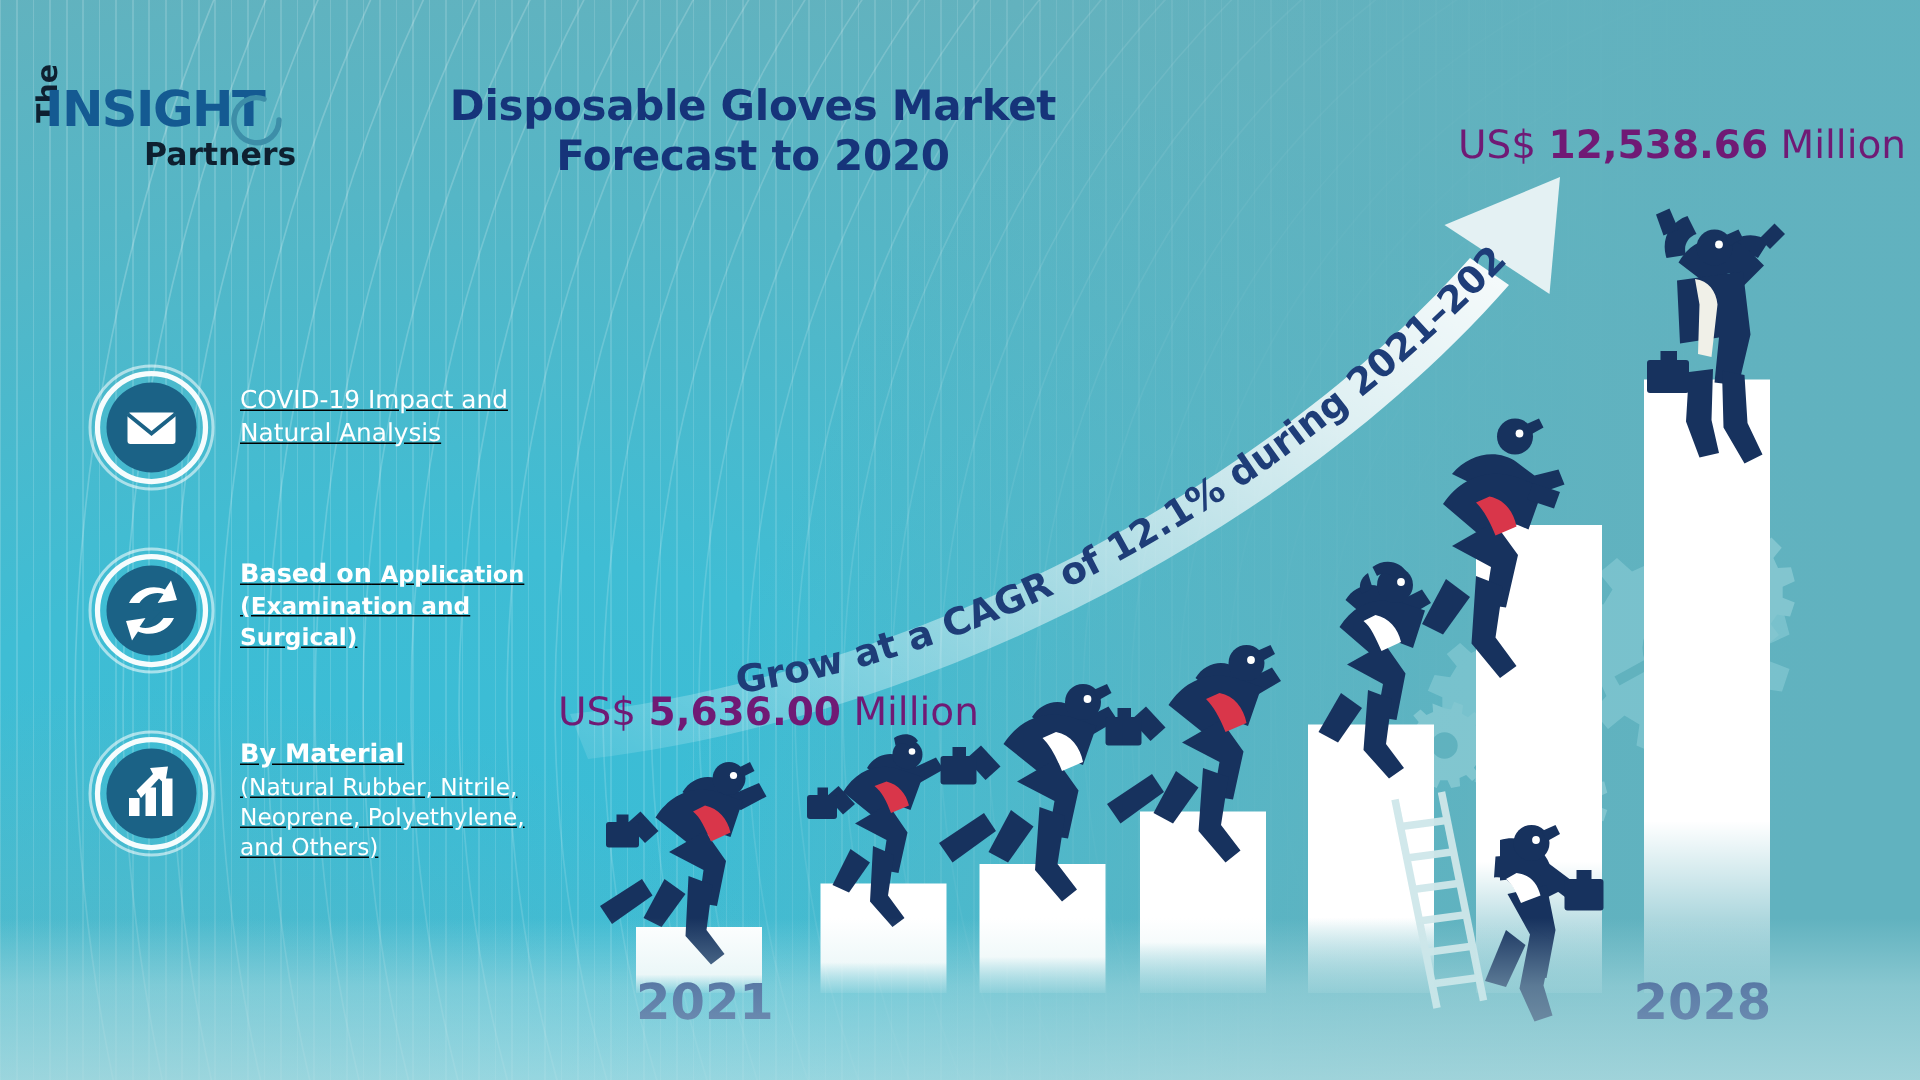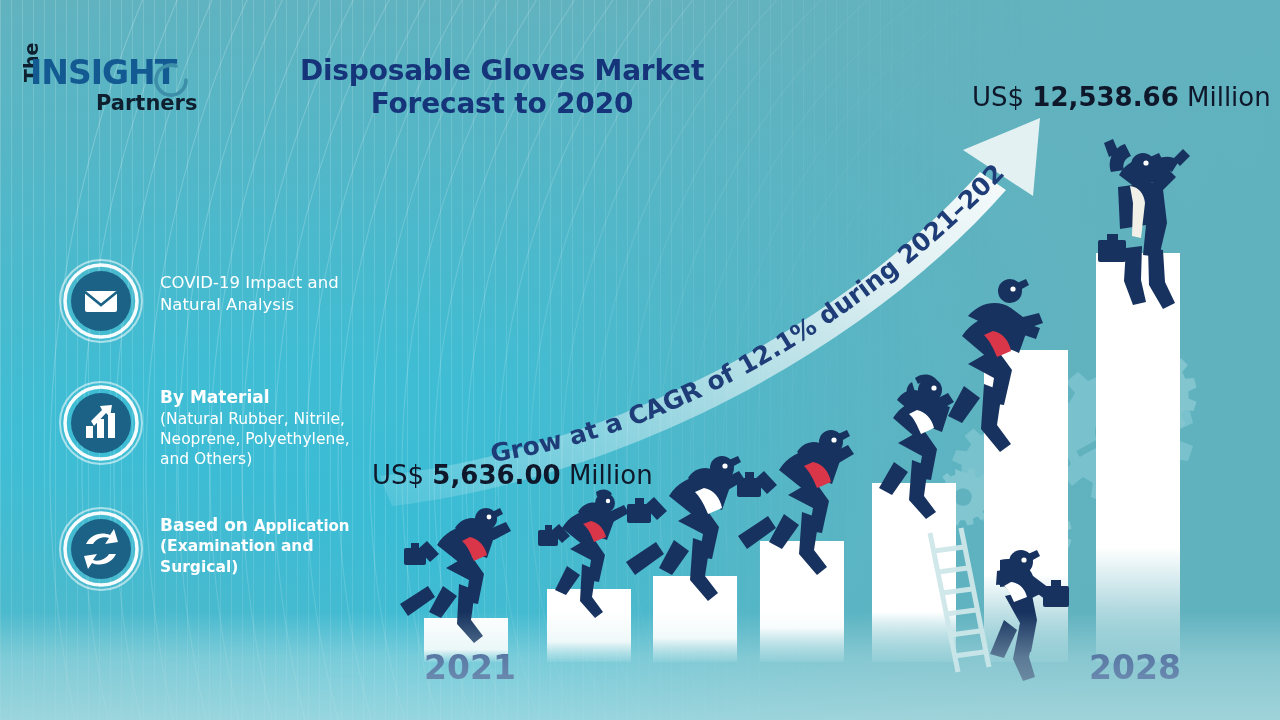--- a/index.html
+++ b/index.html
@@ -47,34 +47,34 @@
 
   
   .title{
     position:absolute;left:222px;top:54px;width:560px;
     color:#16347a;font-weight:bold;font-size:28px;line-height:1.18;
     text-align:center;letter-spacing:-.2px;
   }
   .title .l2{display:block;}
 
   
-  .bullets{position:absolute;left:58px;top:258px;width:330px;}
+  .bullets{position:absolute;left:58px;top:242px;width:330px;text-decoration:underline;}
   .bullet{position:relative;margin-bottom:36px;min-height:86px;}
   .bullet .ico{position:absolute;left:0;top:0;width:86px;height:86px;}
   .bullet .ico svg{display:block;}
   .bullet .txt{margin-left:102px;padding-top:8px;color:#ffffff;}
   .b1 .txt{font-size:16.5px;line-height:1.32;padding-top:14px;}
   .b2 .txt{font-size:15.5px;line-height:1.30;padding-top:6px;}
   .b2 .hd{font-weight:bold;font-size:17px;display:block;margin-bottom:1px;}
   .b3 .txt{font-size:15.5px;line-height:1.32;font-weight:bold;padding-top:8px;}
   .b3 .hd{font-weight:bold;font-size:17px;}
   .b3 .hd .sm{font-size:15px;}
 
   
-  .val{position:absolute;color:#0f172a;white-space:nowrap;}
+  .val{position:absolute;color:#701a75;white-space:nowrap;}
   .val .cur,.val .unit{font-weight:normal;}
   .val .num{font-weight:bold;}
   .val-2021{left:372px;top:460px;font-size:26px;}
   .val-2028{left:972px;top:82px;font-size:26px;}
 
   
   .year{position:absolute;color:#16347a;font-weight:bold;font-size:33px;}
   .year-2021{left:424px;top:648px;}
   .year-2028{left:1089px;top:648px;}
 
@@ -394,57 +394,57 @@
           <rect x="27" y="33" width="32" height="21" rx="2" fill="#ffffff"></rect>
           <path d="M27,34 L43,47 L59,34" fill="none" stroke="#1b6286" stroke-width="2.6"></path>
         </svg>
       </span>
       <div class="txt">
         <span>COVID-19 Impact and</span><br>
         <span>Natural Analysis</span>
       </div>
     </div>
 
+    <div class="bullet b3">
+      <span class="ico">
+        <svg width="86" height="86" viewBox="0 0 86 86" xmlns="http://www.w3.org/2000/svg">
+          <circle cx="43" cy="43" r="41" fill="none" stroke="#ffffff" stroke-width="2" opacity=".55"></circle>
+          <circle cx="43" cy="43" r="36" fill="none" stroke="#ffffff" stroke-width="3.5" opacity=".95"></circle>
+          <circle cx="43" cy="43" r="30" fill="#1b6286"></circle>
+          <path d="M28,38 c4,-9 15,-13 24,-9 l4,-6 4,13 -13,2 4,-6 c-6,-2 -13,1 -16,6 z" fill="#ffffff"></path>
+          <path d="M58,48 c-4,9 -15,13 -24,9 l-4,6 -4,-13 13,-2 -4,6 c6,2 13,-1 16,-6 z" fill="#ffffff"></path>
+          <path d="M38,36 l10,0 -4,7 6,0 -10,10 0,-7 -6,0 z" fill="#1b6286"></path>
+        </svg>
+      </span>
+      <div class="txt">
+        <span class="hd"><span>Based on</span> <span class="sm">Application</span></span><br>
+        <span>(Examination and</span><br>
+        <span>Surgical)</span>
+      </div>
+    </div>
+
     <div class="bullet b2">
       <span class="ico">
         <svg width="86" height="86" viewBox="0 0 86 86" xmlns="http://www.w3.org/2000/svg">
           <circle cx="43" cy="43" r="41" fill="none" stroke="#ffffff" stroke-width="2" opacity=".55"></circle>
           <circle cx="43" cy="43" r="36" fill="none" stroke="#ffffff" stroke-width="3.5" opacity=".95"></circle>
           <circle cx="43" cy="43" r="30" fill="#1b6286"></circle>
           <rect x="28" y="46" width="7" height="12" fill="#ffffff"></rect>
           <rect x="39" y="39" width="7" height="19" fill="#ffffff"></rect>
           <rect x="50" y="33" width="7" height="25" fill="#ffffff"></rect>
           <path d="M33,41 L44,30 L42,26 L54,25 L52,37 L48,33 L36,46 Z" fill="#ffffff"></path>
         </svg>
       </span>
       <div class="txt">
         <span class="hd">By Material</span>
         <span>(Natural Rubber, Nitrile,</span><br>
         <span>Neoprene, Polyethylene,</span><br>
         <span>and Others)</span>
       </div>
     </div>
-
-    <div class="bullet b3">
-      <span class="ico">
-        <svg width="86" height="86" viewBox="0 0 86 86" xmlns="http://www.w3.org/2000/svg">
-          <circle cx="43" cy="43" r="41" fill="none" stroke="#ffffff" stroke-width="2" opacity=".55"></circle>
-          <circle cx="43" cy="43" r="36" fill="none" stroke="#ffffff" stroke-width="3.5" opacity=".95"></circle>
-          <circle cx="43" cy="43" r="30" fill="#1b6286"></circle>
-          <path d="M28,38 c4,-9 15,-13 24,-9 l4,-6 4,13 -13,2 4,-6 c-6,-2 -13,1 -16,6 z" fill="#ffffff"></path>
-          <path d="M58,48 c-4,9 -15,13 -24,9 l-4,6 -4,-13 13,-2 -4,6 c6,2 13,-1 16,-6 z" fill="#ffffff"></path>
-          <path d="M38,36 l10,0 -4,7 6,0 -10,10 0,-7 -6,0 z" fill="#1b6286"></path>
-        </svg>
-      </span>
-      <div class="txt">
-        <span class="hd"><span>Based on</span> <span class="sm">Application</span></span><br>
-        <span>(Examination and</span><br>
-        <span>Surgical)</span>
-      </div>
-    </div>
   </div>
 
   <div class="val val-2021">
     <span class="cur">US$</span>
     <span class="num">5,636.00</span>
     <span class="unit">Million</span>
   </div>
 
   <div class="val val-2028">
     <span class="cur">US$</span>

